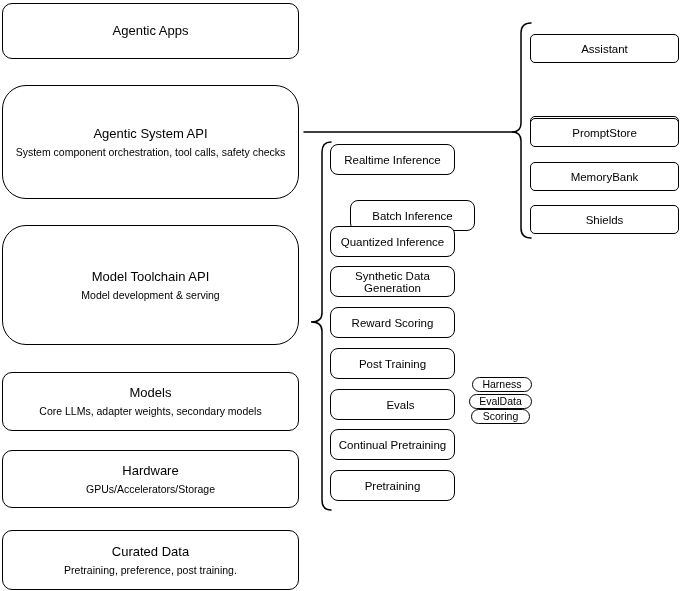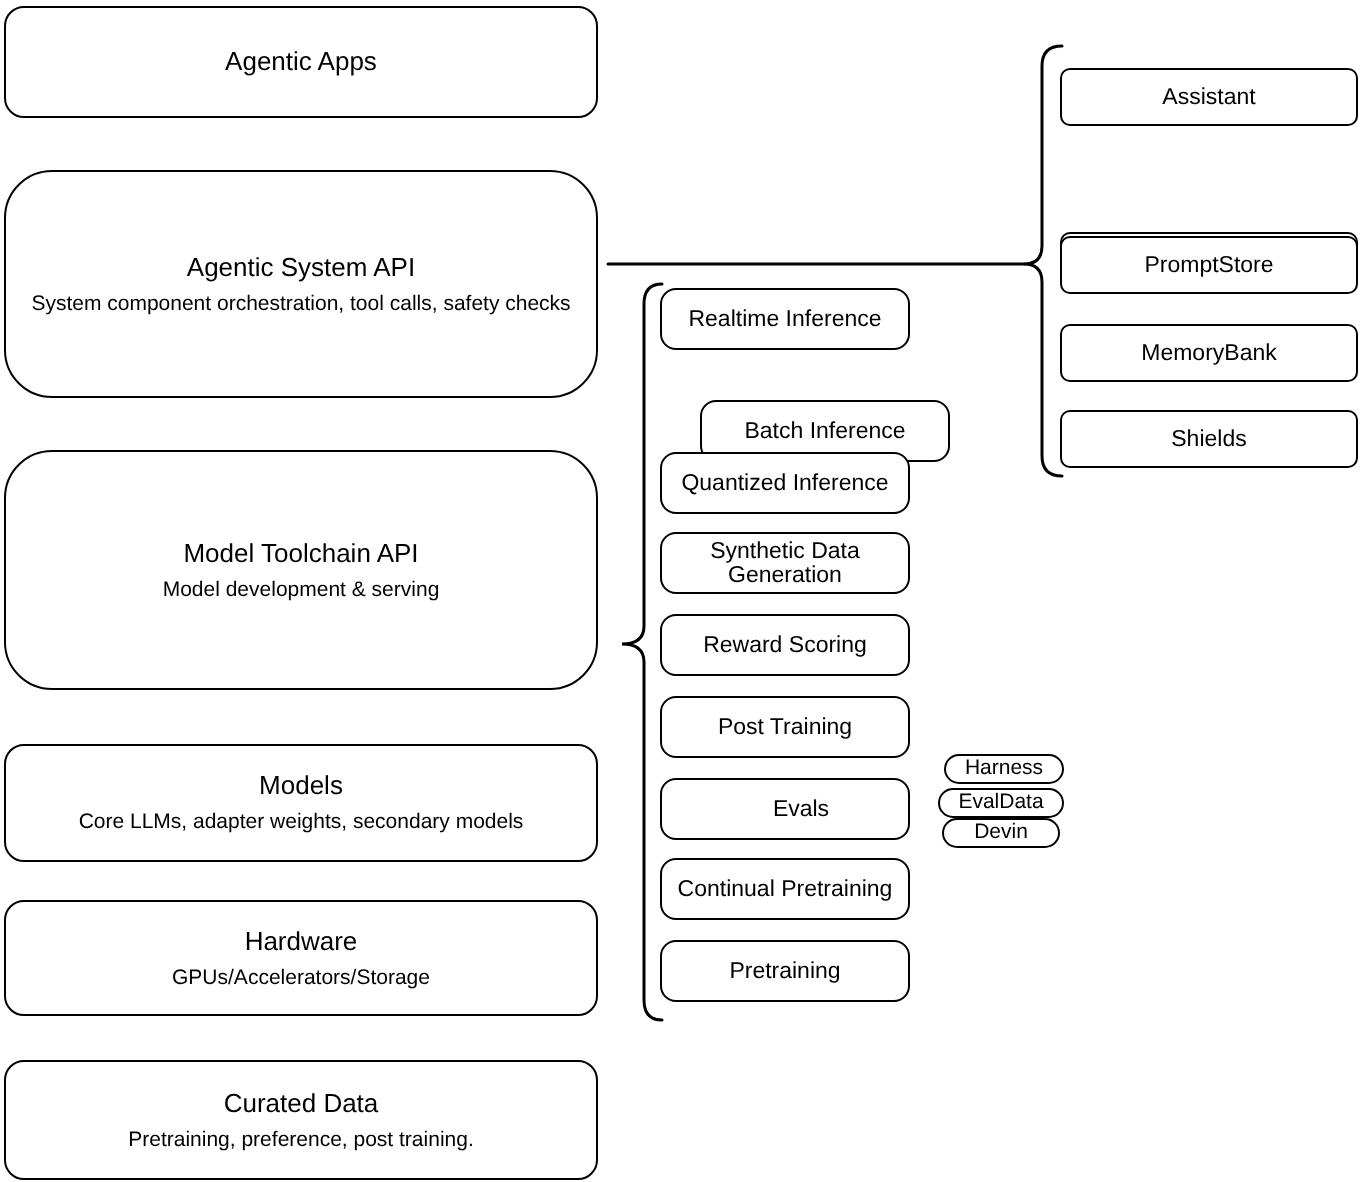--- a/index.html
+++ b/index.html
@@ -83,21 +83,21 @@
   <div class="box mbox m2">Quantized Inference</div>
   <div class="box mbox m3">Synthetic Data Generation</div>
   <div class="box mbox m4">Reward Scoring</div>
   <div class="box mbox m5">Post Training</div>
   <div class="box mbox m6">Evals</div>
   <div class="box mbox m7">Continual Pretraining</div>
   <div class="box mbox m8">Pretraining</div>
 
   <div class="pill p0">Harness</div>
   <div class="pill p1">EvalData</div>
-  <div class="pill p2">Devin</div>
+  <div class="pill p2">Scoring</div>
 
   <div class="box rbox r0">Assistant</div>
   <div class="box rbox r1">Orchestrator</div>
   <div class="box rbox r2">PromptStore</div>
   <div class="box rbox r3">MemoryBank</div>
   <div class="box rbox r4">Shields</div>
 
 </div>
 
 </body></html>

